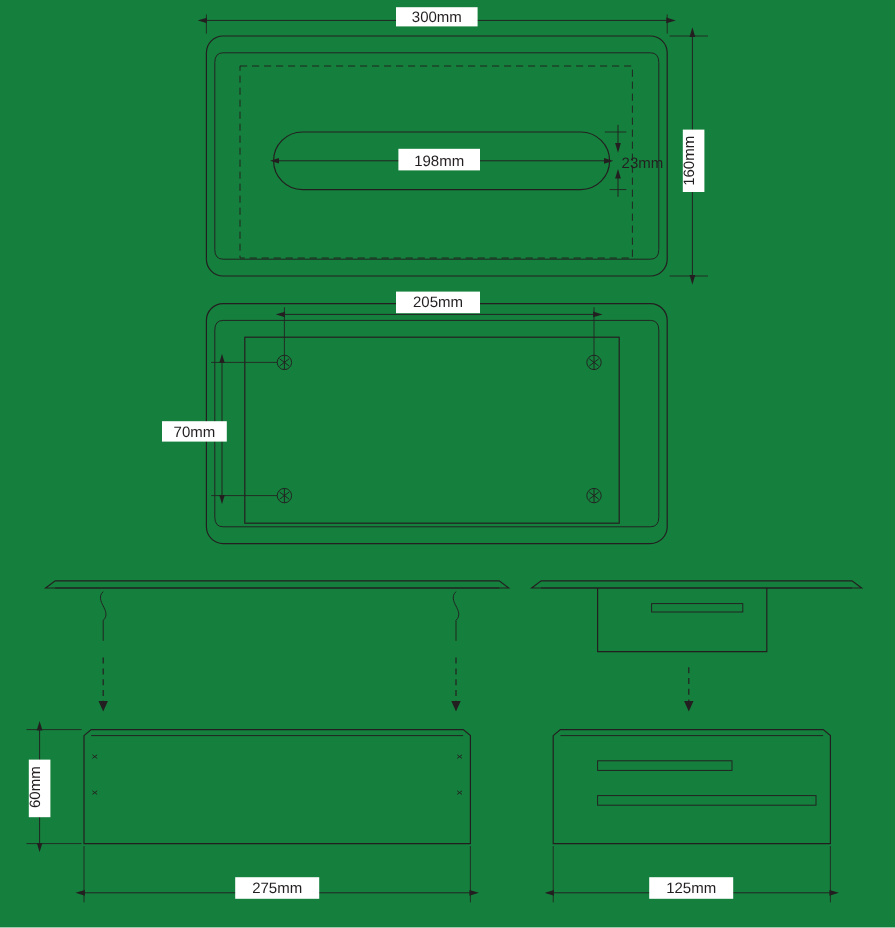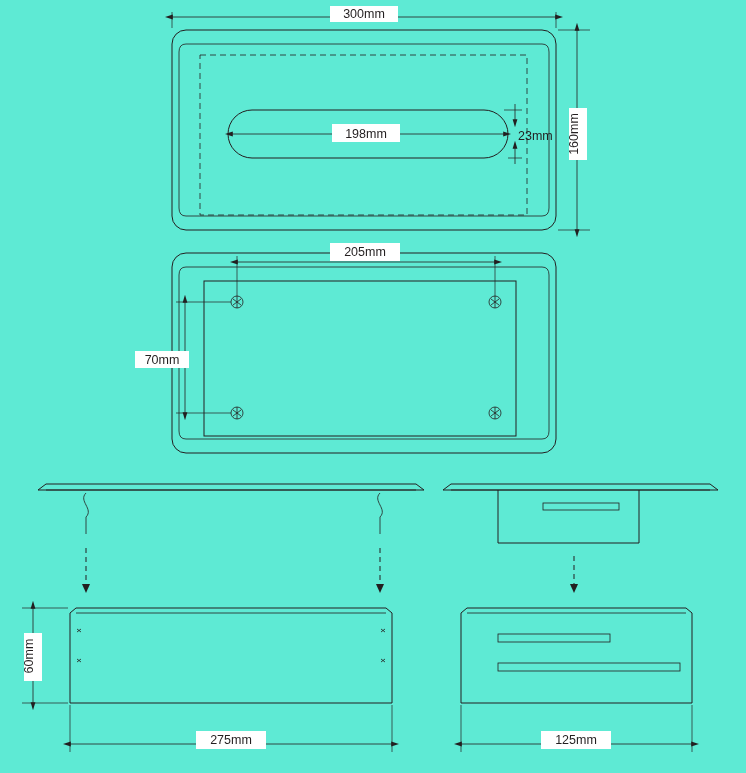--- a/index.html
+++ b/index.html
@@ -7,21 +7,21 @@
     padding: 0;
     background: #ffffff;
   }
   body {
     font-family: "Liberation Sans", sans-serif;
   }
   #sheet {
     position: relative;
     width: 746px;
     height: 773px;
-    background: #5eead4;
+    background: #15803d;
     overflow: hidden;
   }
   svg.drawing {
     position: absolute;
     left: 0;
     top: 0;
     width: 746px;
     height: 773px;
   }
   .ln {

